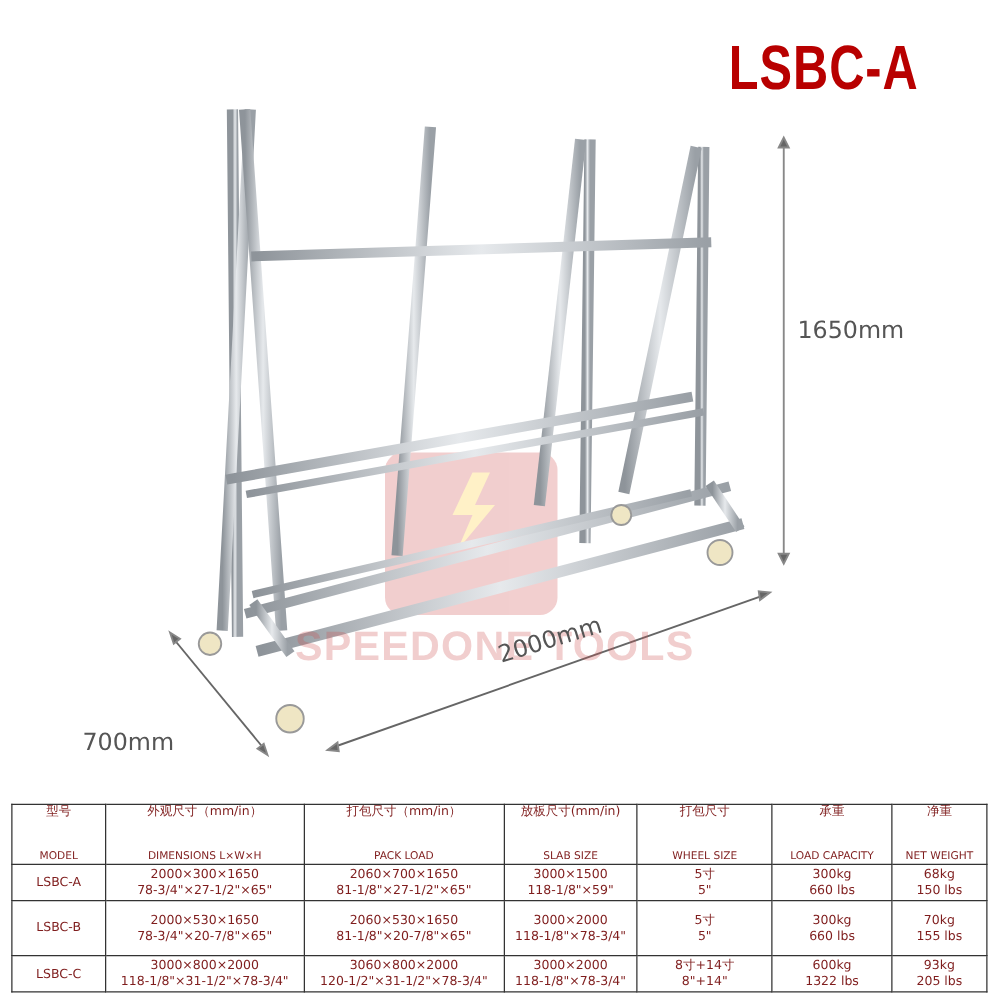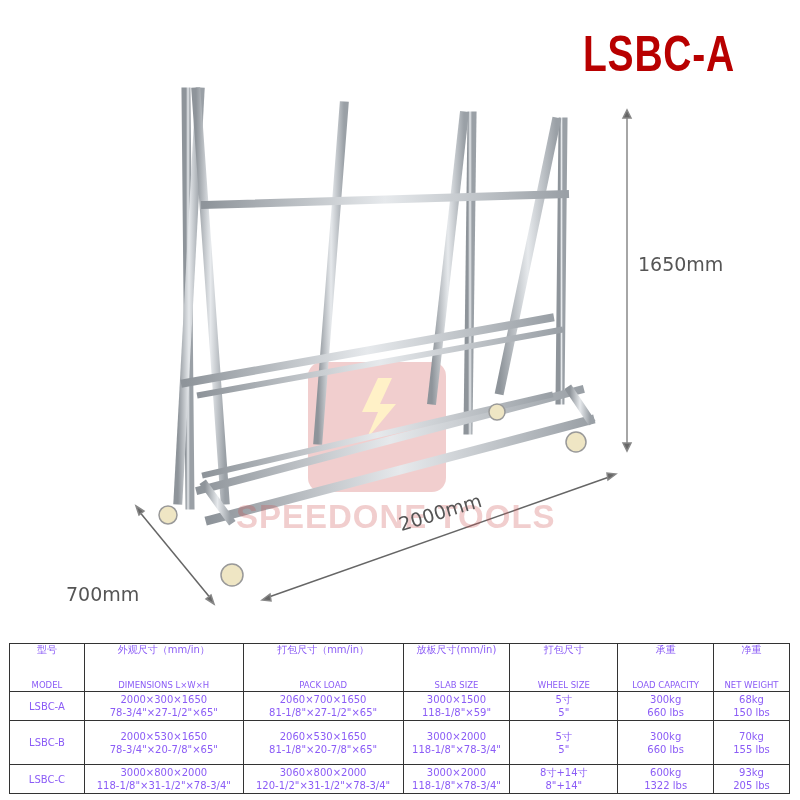--- a/index.html
+++ b/index.html
@@ -4,21 +4,21 @@
 <style>
   html,body{margin:0;padding:0;background:#fff;}
   body{width:800px;height:800px;position:relative;overflow:hidden;font-family:"DejaVu Sans",sans-serif;}
   .title{position:absolute;left:583px;top:26px;font-family:"Liberation Sans",sans-serif;font-weight:bold;font-size:50px;color:#b80000;letter-spacing:1px;transform:scaleX(0.78);transform-origin:left top;line-height:56px;}
   .photo{position:absolute;left:0;top:0;width:800px;height:630px;}
   .dim{position:absolute;color:#555;font-family:"DejaVu Sans",sans-serif;font-size:19px;}
   .dim-h{left:638px;top:253px;}
   .dim-d{left:66px;top:553px;margin-top:30px;}
   .dim-w{left:396px;top:514px;transform:rotate(-17deg);transform-origin:left top;}
   .watermark-text{position:absolute;left:236px;top:498px;font-family:"Liberation Sans",sans-serif;font-weight:bold;font-size:33px;color:rgba(205,80,80,0.28);letter-spacing:1px;}
-  table{position:absolute;left:9px;top:643px;width:781px;border-collapse:collapse;font-family:"DejaVu Sans",sans-serif;color:#8b5cf6;}
+  table{position:absolute;left:9px;top:643px;width:781px;border-collapse:collapse;font-family:"DejaVu Sans",sans-serif;color:#7f1d1d;}
   td,th{border:1.3px solid #333;text-align:center;padding:0;font-weight:normal;vertical-align:middle;}
   th{height:28px;}
   .cn{font-size:10px;line-height:12px;display:block;}
   .en{font-size:8.5px;line-height:11px;display:block;margin-top:24px;}
   td{font-size:10px;line-height:13px;}
   tr.ra td{height:28px;}
   tr.rb td{height:43px;}
   tr.rc td{height:28px;}
   td .l{display:block;}
 </style>

